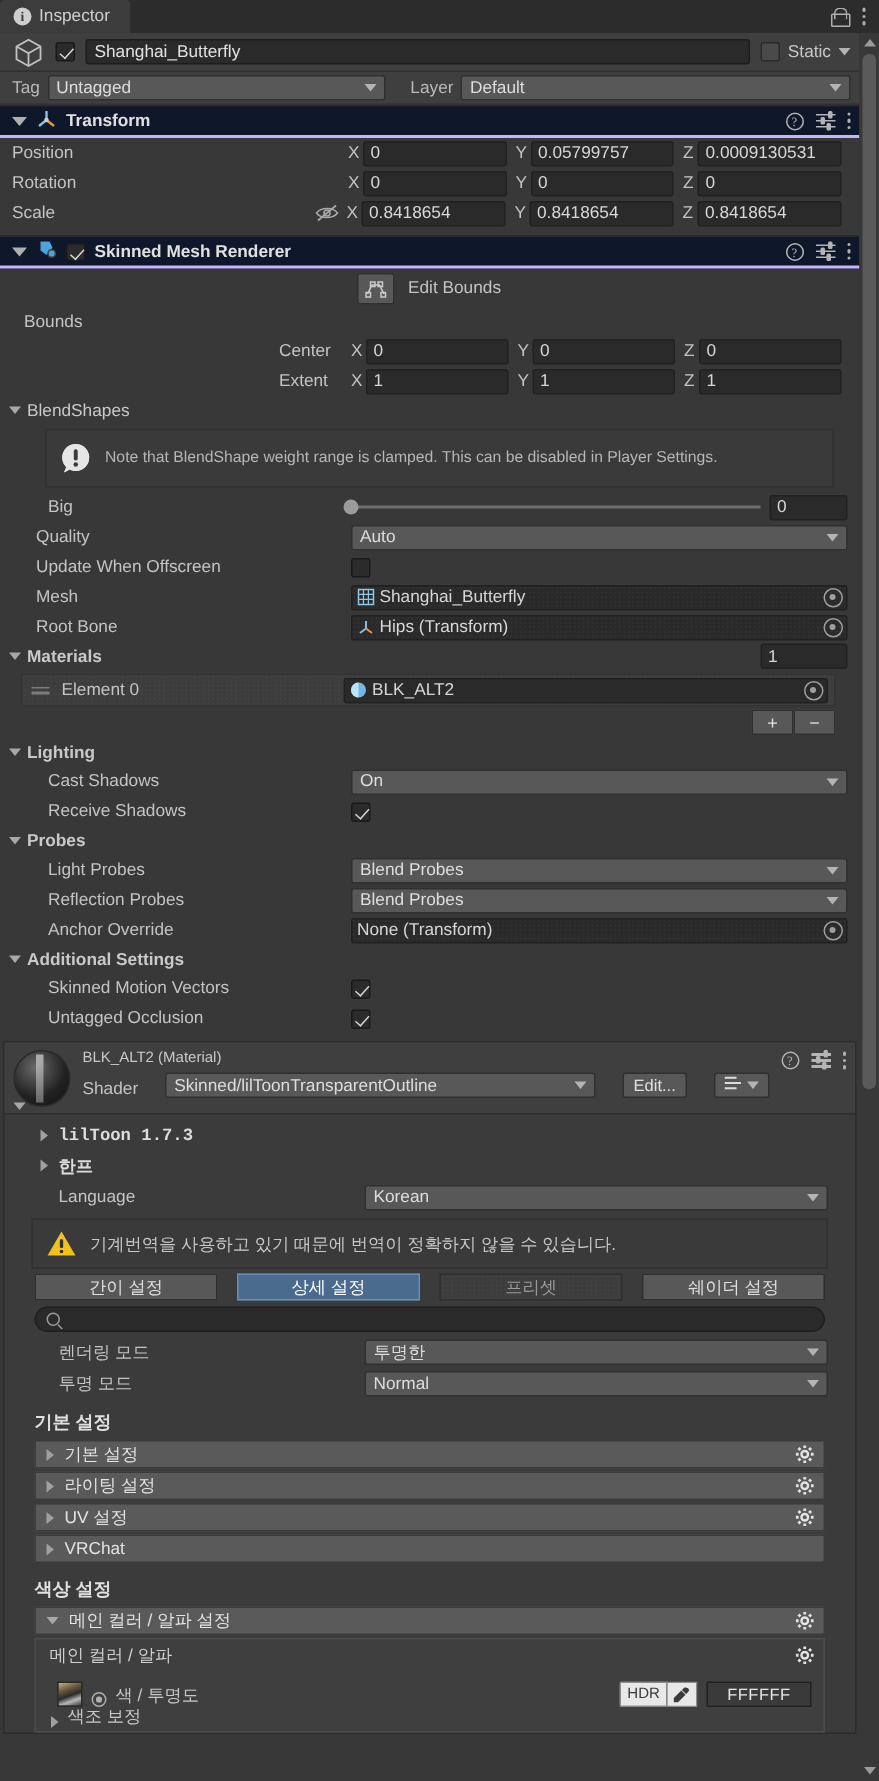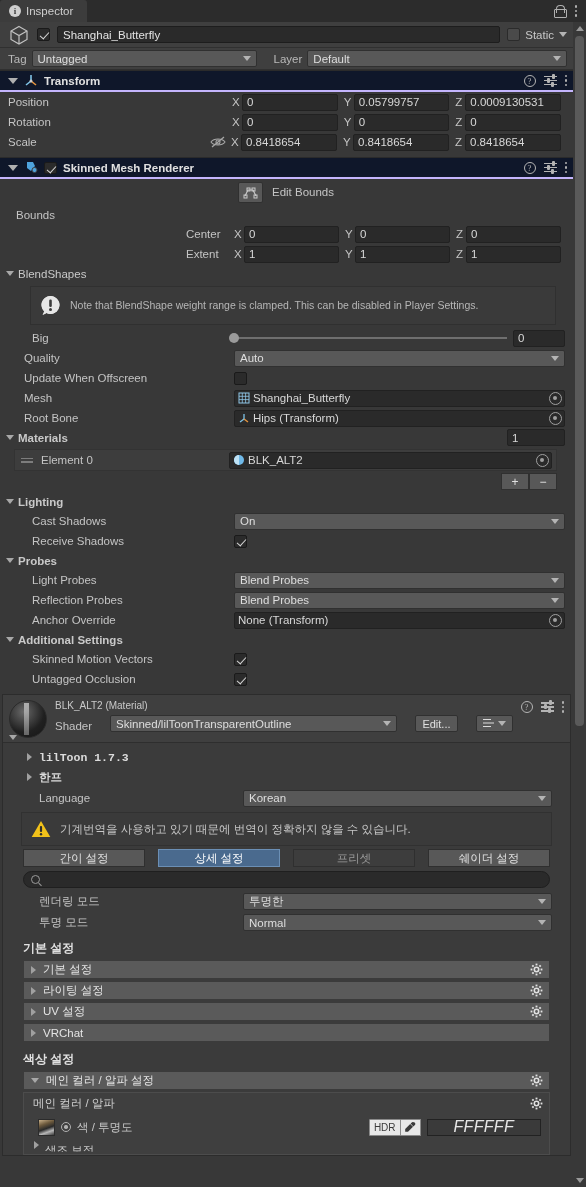--- a/index.html
+++ b/index.html
@@ -209,31 +209,31 @@
     display:flex; align-items:center; gap:7px; padding:0 6px 0 7px; color:#e4e4e4; font-size:11.5px;
   }
   .fold-bar .sp { margin-left:auto; }
   .gear {
     width:13px;height:13px;flex:0 0 13px;
   }
 
   .subgroup { margin:0 16px 0 16px; border:1px solid #4c4c4c; background:#3f3f3f; }
   .subgroup-hdr { display:flex; align-items:center; height:21px; padding:0 6px 0 9px; color:#d0d0d0; font-size:11.5px; }
   .subgroup-body { padding:2px 0 2px 0; }
-  .colrow { display:flex; align-items:center; height:22px; padding:0 8px 0 14px; gap:6px; }
+  .colrow { display:flex; align-items:flex-end; height:22px; padding:0 8px 0 14px; gap:6px; }
   .tex-thumb { width:17px;height:17px;flex:0 0 17px;border:1px solid #2b2b2b;overflow:hidden;
     background:linear-gradient(160deg,#c9b089 0%,#6d5a3d 30%,#2a2a2a 55%,#b8b8b8 75%,#3a3a3a 100%); }
   .radio-sm { width:10px;height:10px;border-radius:50%;border:1.4px solid #b0b0b0;position:relative;flex:0 0 10px;}
   .radio-sm:after{content:"";position:absolute;left:2.3px;top:2.3px;width:3.4px;height:3.4px;border-radius:50%;background:#b0b0b0;}
   .hdr-badge { height:17px;background:#e8e8e8;border:1px solid #8a8a8a;color:#3a3a3a;font-size:10px;
     display:flex;align-items:center;padding:0 4px; border-radius:1px 0 0 1px;}
   .eyedrop { width:20px;height:17px;background:#e8e8e8;border:1px solid #8a8a8a;border-left:none;
     display:flex;align-items:center;justify-content:center; border-radius:0 1px 1px 0;}
   .colswatch { height:17px;background:#3a3a3a;border:1px solid #222; display:flex;align-items:center;justify-content:center;
-    padding:0 26px; color:#e6e6e6; font-size:16px; letter-spacing:.3px;font-style:italic;}
+    padding:0 13px; color:#e6e6e6; font-size:11px; letter-spacing:.3px;}
 </style>
 </head>
 <body>
 
 <div class="app">
 
   <div class="tabbar">
     <div class="tab">
       <span class="info-ic">i</span>
       <span>Inspector</span>

